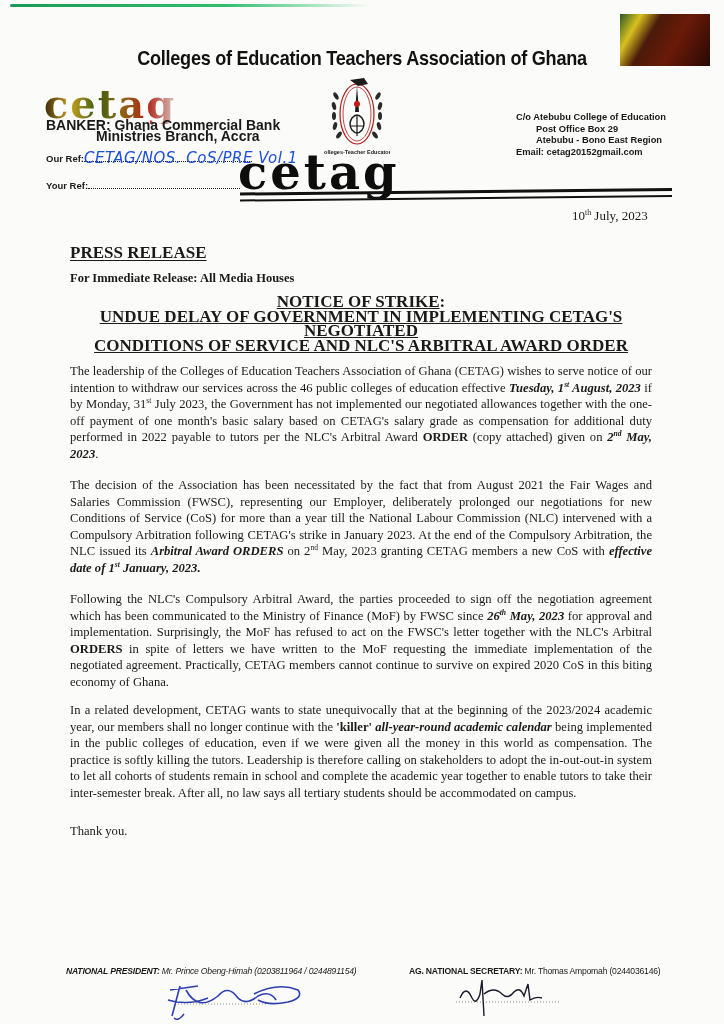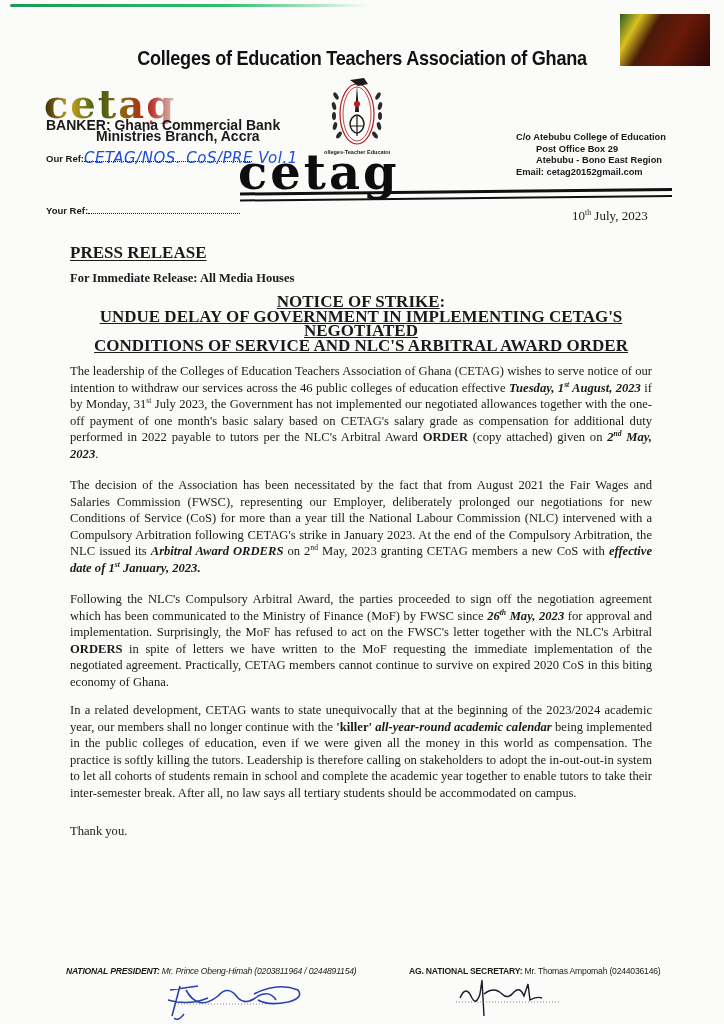--- a/index.html
+++ b/index.html
@@ -41,39 +41,39 @@
     position: absolute; left: 46px; top: 153px;
     font-family: "Liberation Sans", sans-serif; font-weight: bold; font-size: 9.5px;
   }
   .our-ref .dots { border-bottom: 1px dotted #222; display: inline-block; width: 168px; position: relative; }
   .our-ref .handwritten {
     position: absolute; left: 0; top: -12px; white-space: nowrap;
     font-family: "DejaVu Sans", sans-serif; font-weight: normal; font-style: italic;
     font-size: 15px; color: #1d4ed8; letter-spacing: 0.5px;
   }
   .your-ref {
-    position: absolute; left: 46px; top: 205px;
+    position: absolute; left: 46px; top: 180px;
     font-family: "Liberation Sans", sans-serif; font-weight: bold; font-size: 9.5px;
   }
   .your-ref .dots { border-bottom: 1px dotted #222; display: inline-block; width: 152px; }
   .emblem {
     position: absolute; left: 324px; top: 74px; width: 66px; height: 88px;
   }
   .cetag-black {
     position: absolute; left: 238px; top: 148px;
     font-family: "DejaVu Serif", serif; font-weight: bold; font-size: 48px;
     letter-spacing: 3px; line-height: 1; color: #0d0d0d;
   }
   .double-rule {
     position: absolute; left: 240px; top: 188px; width: 432px; height: 12px;
   }
   .double-rule .r1 { position: absolute; left: 0; top: 0; width: 100%; height: 3px; background: #111; transform: rotate(-0.6deg); transform-origin: right; }
   .double-rule .r2 { position: absolute; left: 0; top: 7px; width: 100%; height: 2px; background: #111; transform: rotate(-0.6deg); transform-origin: right; }
   .address {
-    position: absolute; left: 516px; top: 132px;
+    position: absolute; left: 516px; top: 112px;
     font-family: "Liberation Sans", sans-serif; font-weight: bold; font-size: 9.3px; line-height: 11.5px;
   }
   .address .ind { padding-left: 20px; }
   .date {
     position: absolute; left: 572px; top: 208px; font-size: 13px;
   }
   sup { font-size: 0.6em; vertical-align: super; line-height: 0; }
   .press-title {
     position: absolute; left: 70px; top: 243px; font-size: 17px; font-weight: bold;
     text-decoration: underline; text-underline-offset: 2px;

